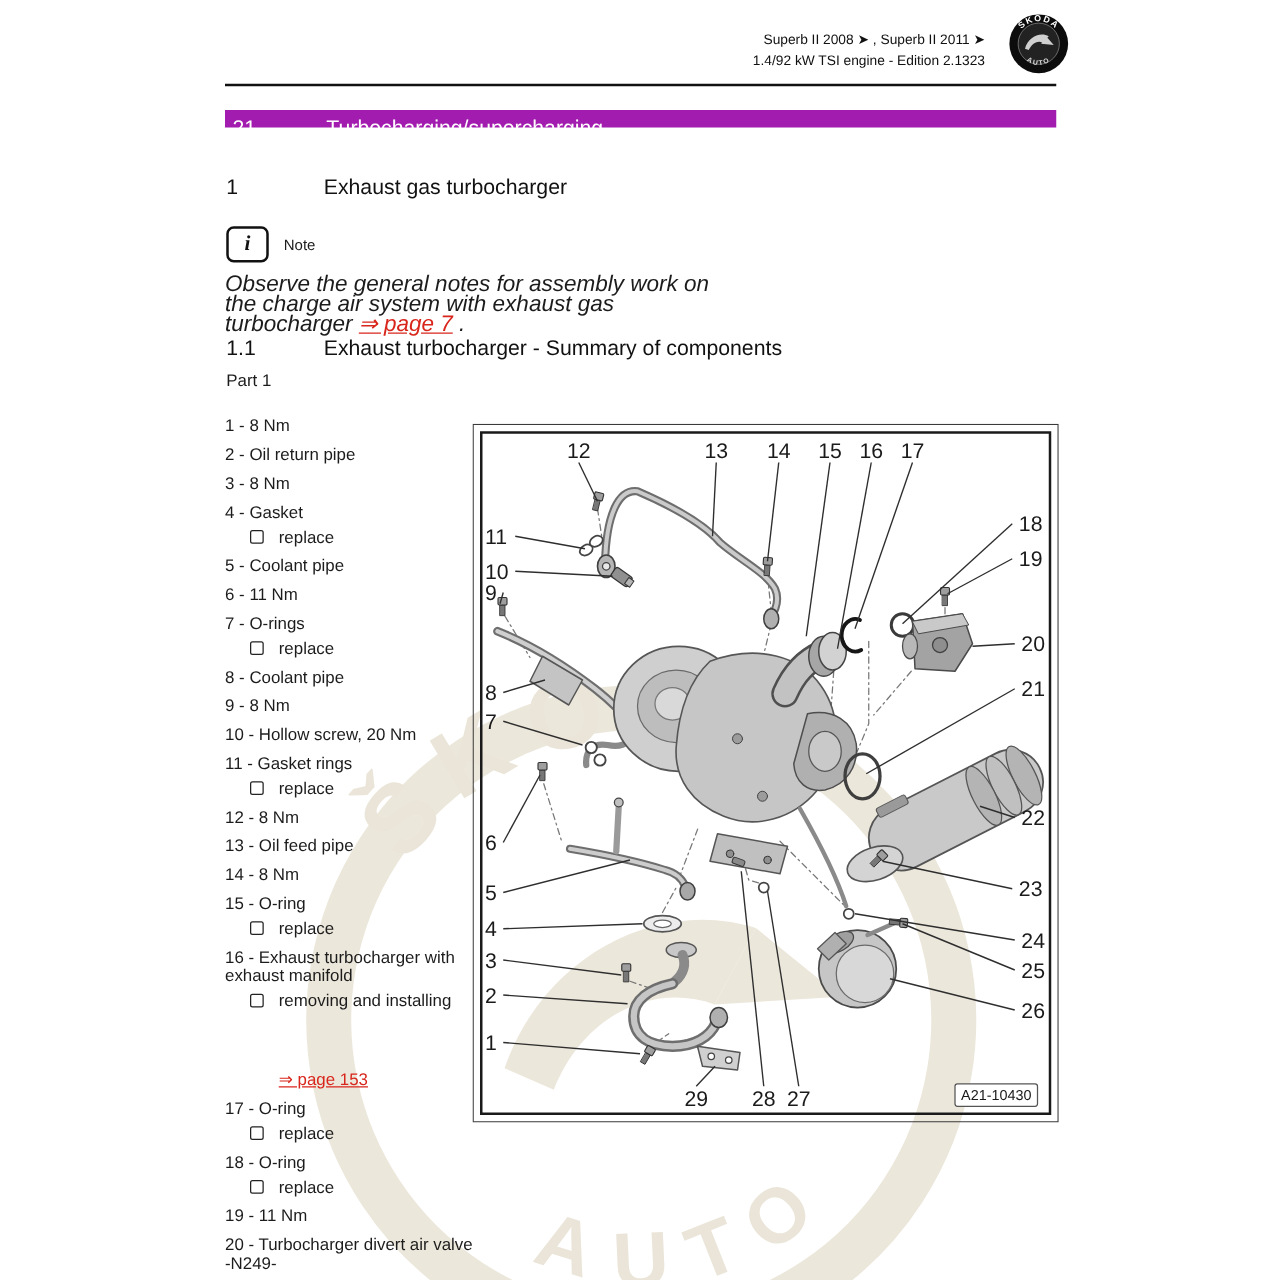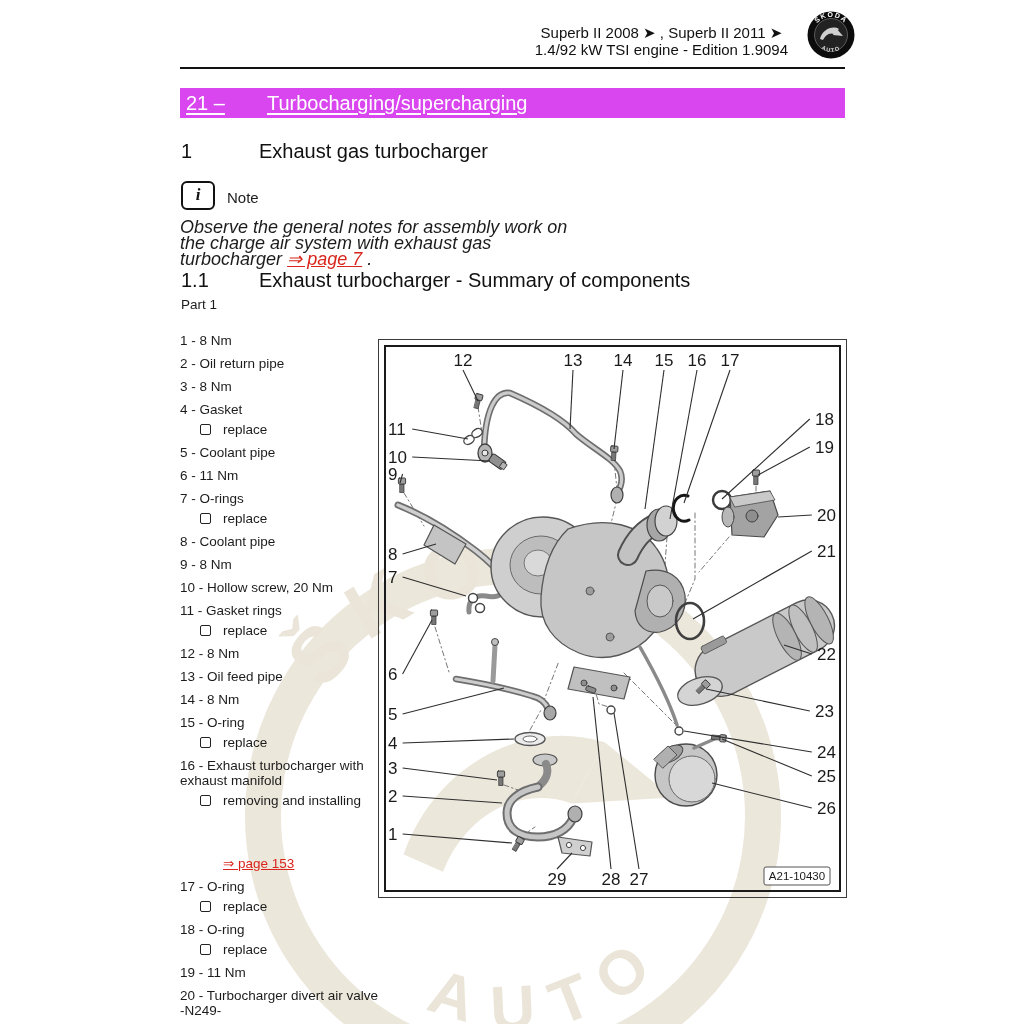--- a/index.html
+++ b/index.html
@@ -1,34 +1,34 @@
 <!DOCTYPE html>
 <html><head>
 <meta charset="utf-8">
 <style>
   html,body{margin:0;padding:0;background:#fff;}
   #page{position:relative;width:1024px;height:1024px;background:#ffffff;
         font-family:"Liberation Sans",sans-serif;color:#1c1c1c;overflow:hidden;}
   #watermark{position:absolute;left:168px;top:486px;z-index:0;}
-  .hdr{position:absolute;top:24px;right:236px;text-align:center;
-       font-size:15px;line-height:17px;color:#111;z-index:1;}
+  .hdr{position:absolute;top:24px;right:236px;text-align:right;
+       font-size:11px;line-height:17px;color:#111;z-index:1;}
   .logo{position:absolute;left:806px;top:10px;z-index:1;}
   .rule{position:absolute;left:180px;top:67px;width:665px;height:2px;background:#111;z-index:1;}
-  .banner{position:absolute;left:180px;top:88px;width:665px;height:30px;background:#d946ef;
-          color:#fff;font-size:20px;line-height:30px;z-index:1;white-space:nowrap;}
+  .banner{position:absolute;left:180px;top:88px;width:665px;height:14px;background:#a21caf;
+          color:#fff;font-size:17px;line-height:30px;z-index:1;white-space:nowrap;}
   .banner .u{text-decoration:underline;text-underline-offset:3px;}
   .banner .num{padding-left:6px;}
   .banner .ttl{padding-left:42px;}
-  .sec{position:absolute;left:180px;font-size:20px;color:#111;z-index:1;white-space:nowrap;}
+  .sec{position:absolute;left:180px;font-size:17px;color:#111;z-index:1;white-space:nowrap;}
   .sec .n{display:inline-block;width:78px;padding-left:1px;}
   .sec1{top:140px;} .sec11{top:269px;}
   .note-icon{position:absolute;left:181px;top:181px;width:30px;height:25px;border:2px solid #111;
        border-radius:6px;text-align:center;font-family:"Liberation Serif",serif;font-style:italic;
        font-weight:bold;font-size:17px;line-height:24px;color:#111;z-index:1;}
-  .note-label{position:absolute;left:227px;top:189px;font-size:15px;z-index:1;}
+  .note-label{position:absolute;left:227px;top:189px;font-size:12px;z-index:1;}
   .note-para{position:absolute;left:180px;top:219px;width:398px;font-style:italic;
        font-size:18px;line-height:16px;z-index:1;}
   .red-link{color:#d9261c;text-decoration:underline;cursor:pointer;font-style:inherit;}
   .part{position:absolute;left:181px;top:297px;font-size:13.5px;z-index:1;}
   #components{position:absolute;left:180px;top:333px;width:199px;font-size:13.5px;
        line-height:15px;z-index:1;}
   .comp-item{margin-bottom:8px;}
   .comp-sub{display:flex;margin:5px 0 0 20px;gap:12px;}
   .cbx{flex:0 0 auto;width:9px;height:9px;border:1.6px solid #222;border-radius:2px;margin-top:2px;}
   .comp-sub .red-link{display:block;margin-top:48px;}
@@ -53,21 +53,21 @@
       <text font-size="62" font-weight="bold" fill="#eae5d8" letter-spacing="24">
         <textPath href="#wmB" startOffset="50%" text-anchor="middle">AUTO</textPath>
       </text>
       <path d="M230,345 C280,262 380,237 450,277 L405,330 C360,302 300,317 265,370 Z" fill="#ece7db"></path>
       <path d="M450,277 L505,345 L405,330 Z" fill="#ece7db"></path>
     </g>
   </svg>
 
   <div class="hdr">
     <div>Superb II 2008 ➤ , Superb II 2011 ➤</div>
-    <div>1.4/92 kW TSI engine - Edition 1.9094</div>
+    <div>1.4/92 kW TSI engine - Edition 2.1323</div>
   </div>
 
   <svg class="logo" width="50" height="50" viewBox="0 0 50 50">
     <circle cx="25" cy="25" r="23.5" fill="#0c0c0c"></circle>
     <circle cx="25" cy="25" r="16.5" fill="#222" stroke="#888" stroke-width="0.6"></circle>
     <defs>
       <path id="lgT" d="M7,25 A18,18 0 0 1 43,25"></path>
       <path id="lgB" d="M10,27 A15,15 0 0 0 40,27"></path>
     </defs>
     <text font-size="7" font-weight="bold" fill="#fff" letter-spacing="1.2">

